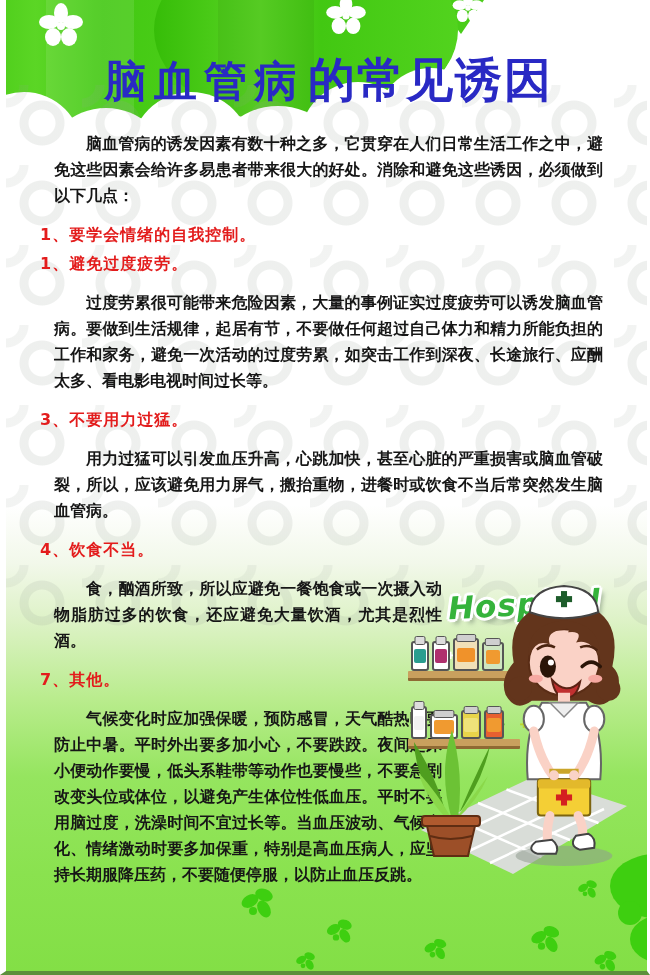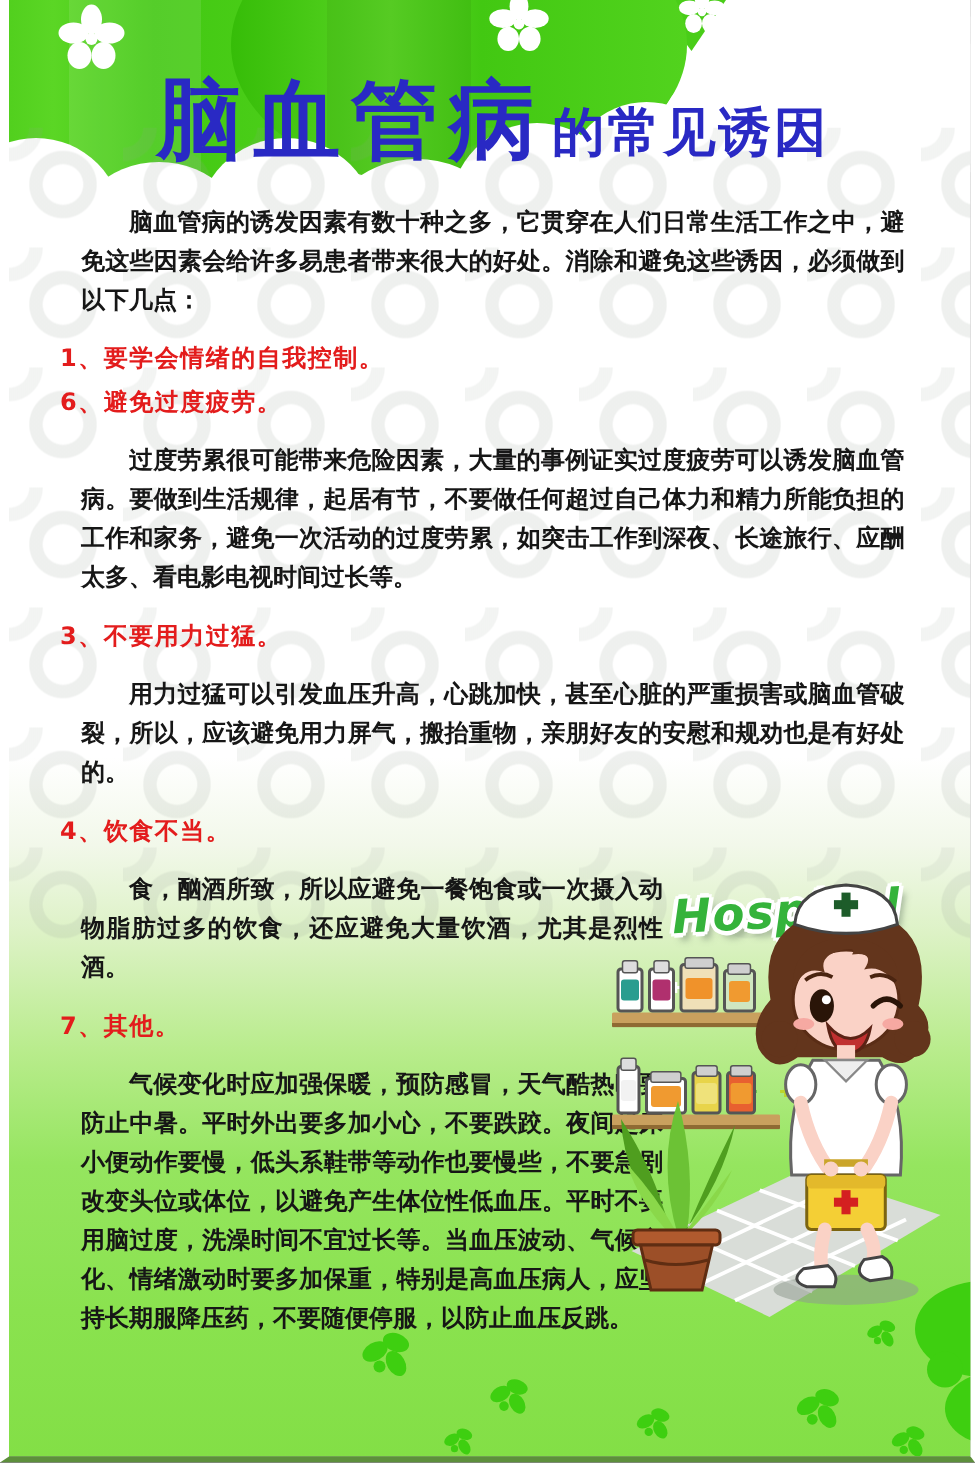--- a/index.html
+++ b/index.html
@@ -14,22 +14,22 @@
     position:absolute;left:0;right:0;top:85px;height:555px;pointer-events:none;
     background-image:
       radial-gradient(circle at 36px 38px, rgba(150,160,150,0) 13px, rgba(150,160,150,.16) 14px, rgba(150,160,150,.16) 22px, rgba(150,160,150,0) 23px),
       radial-gradient(circle at 0px 0px, rgba(150,160,150,0) 13px, rgba(150,160,150,.12) 14px, rgba(150,160,150,.12) 22px, rgba(150,160,150,0) 23px);
     background-size:76px 80px;
   }
   .top-banner{position:absolute;top:0;left:0;width:641px;height:195px;}
   .bottom-deco{position:absolute;bottom:0;left:0;width:641px;height:200px;}
   .content{position:absolute;top:48px;left:34px;right:30px;bottom:0;}
   .title{margin:0 0 10px;text-align:center;white-space:nowrap;line-height:64px;}
-  .title-main{font-size:58px;font-weight:bold;color:#2929c4;letter-spacing:7px;}
-  .title-suffix{font-size:35px;font-weight:bold;color:#2929c4;letter-spacing:2px;margin-left:4px;}
+  .title-main{font-size:43px;font-weight:bold;color:#2929c4;letter-spacing:7px;}
+  .title-suffix{font-size:47px;font-weight:bold;color:#2929c4;letter-spacing:2px;margin-left:4px;}
   .intro,.body{
     margin:14px;font-size:16px;line-height:26px;font-weight:bold;color:#161616;
     text-align:justify;text-indent:2em;letter-spacing:0;
   }
   .sec-h{margin:5px 0 3px;font-size:16px;line-height:24px;font-weight:bold;color:#e31c1c;letter-spacing:1px;}
   
   .art-float{float:right;width:185px;height:300px;margin:0 -30px 0 6px;position:relative;}
   .art{position:absolute;top:0;right:0;width:225px;height:300px;}
   .floor{position:absolute;right:2px;bottom:-2px;width:214px;height:106px;}
   .hospital-sign{
@@ -124,25 +124,25 @@
     <use href="#cl" transform="translate(300,190) scale(0.6)"></use>
   </svg>
 
   <div class="content">
     <h1 class="title"><span class="title-main">脑血管病</span><span class="title-suffix">的常见诱因</span></h1>
 
     <p class="intro">脑血管病的诱发因素有数十种之多，它贯穿在人们日常生活工作之中，避免这些因素会给许多易患者带来很大的好处。消除和避免这些诱因，必须做到以下几点：</p>
 
     <h2 class="sec-h">1、要学会情绪的自我控制。</h2>
 
-    <h2 class="sec-h">6、避免过度疲劳。</h2>
+    <h2 class="sec-h">1、避免过度疲劳。</h2>
     <div class="body">过度劳累很可能带来危险因素，大量的事例证实过度疲劳可以诱发脑血管病。要做到生活规律，起居有节，不要做任何超过自己体力和精力所能负担的工作和家务，避免一次活动的过度劳累，如突击工作到深夜、长途旅行、应酬太多、看电影电视时间过长等。</div>
 
     <h2 class="sec-h">3、不要用力过猛。</h2>
-    <div class="body">用力过猛可以引发血压升高，心跳加快，甚至心脏的严重损害或脑血管破裂，所以，应该避免用力屏气，搬抬重物，亲朋好友的安慰和规劝也是有好处的。</div>
+    <div class="body">用力过猛可以引发血压升高，心跳加快，甚至心脏的严重损害或脑血管破裂，所以，应该避免用力屏气，搬抬重物，进餐时或饮食不当后常突然发生脑血管病。</div>
 
     <h2 class="sec-h">4、饮食不当。</h2>
     <div class="body">
       <div class="art-float">
         <div class="art">
 
           <svg class="floor" viewBox="0 0 214 106" aria-hidden="true">
             <polygon points="4,58 118,4 210,34 96,102" fill="#d9ddd8"></polygon>
             <g stroke="#ffffff" stroke-width="2.5">
               <line x1="32.5" y1="44.5" x2="124.5" y2="85"></line>

